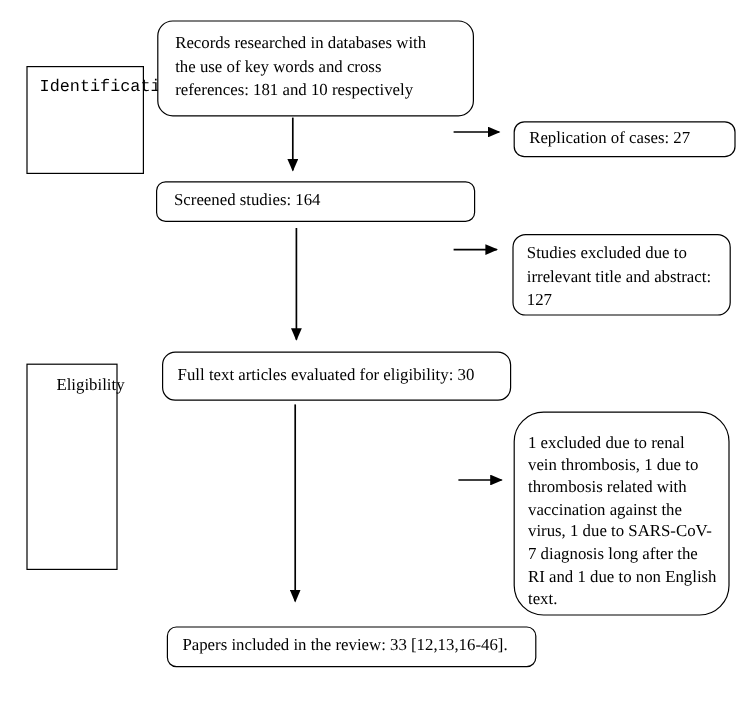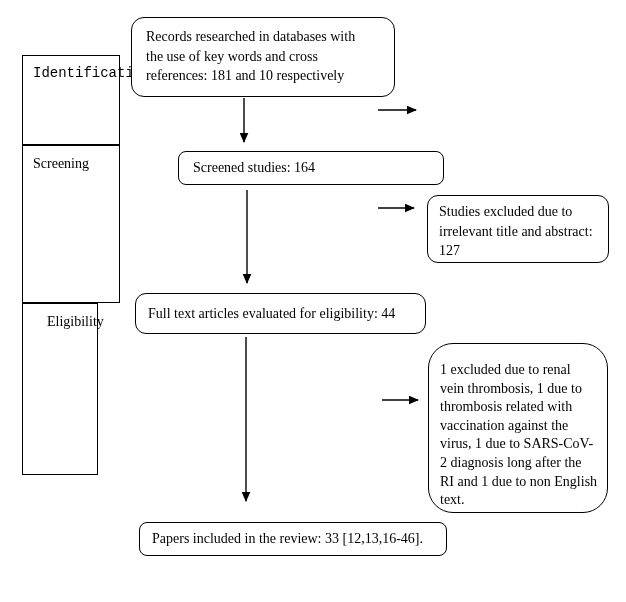--- a/index.html
+++ b/index.html
@@ -35,21 +35,20 @@
   .flow-records {
     left: 131px; top: 17px; width: 264px; height: 80px;
     border-radius: 13px;
     padding: 9px 32px 0 14px;
   }
   .flow-screened {
     left: 130px; top: 151px; width: 266px; height: 34px;
     border-radius: 8px;
     display: flex; align-items: center;
     padding: 0 0 0 14px;
-    margin-left: 48px;
   }
   .flow-fulltext {
     left: 135px; top: 293px; width: 291px; height: 41px;
     border-radius: 11px;
     display: flex; align-items: center;
     padding: 0 0 0 12px;
   }
   .flow-included {
     left: 139px; top: 522px; width: 308px; height: 34px;
     border-radius: 8px;
@@ -83,45 +82,45 @@
   }
 </style>
 </head>
 <body>
 
 <div class="canvas">
 
   <div class="box stage stage-identification">
     <span>Identification</span>
   </div>
-  <div class="box stage stage-screening">
-    <span>Screening</span>
-  </div>
   <div class="box stage stage-eligibility">
     <span>Eligibility</span>
   </div>
 
   <div class="box flow-records">
     <span>Records researched in databases with the use of key words and cross references: 181 and 10 respectively</span>
   </div>
   <div class="box flow-screened">
     <span>Screened studies: 164</span>
   </div>
   <div class="box flow-fulltext">
-    <span>Full text articles evaluated for eligibility: 44</span>
+    <span>Full text articles evaluated for eligibility: 30</span>
   </div>
   <div class="box flow-included">
     <span>Papers included in the review: 33 [12,13,16-46].</span>
   </div>
 
+  <div class="box excl-replication">
+    <span>Replication of cases: 27</span>
+  </div>
   <div class="box excl-title-abstract">
     <span>Studies excluded due to irrelevant title and abstract: 127</span>
   </div>
   <div class="box excl-reasons">
-    <span>1 excluded due to renal vein thrombosis, 1 due to thrombosis related with vaccination against the virus, 1 due to SARS-CoV-2 diagnosis long after the RI and 1 due to non English text.</span>
+    <span>1 excluded due to renal vein thrombosis, 1 due to thrombosis related with vaccination against the virus, 1 due to SARS-CoV-7 diagnosis long after the RI and 1 due to non English text.</span>
   </div>
 
   <svg class="arrow-layer" viewBox="0 0 626 602" xmlns="http://www.w3.org/2000/svg">
     <defs>
       <marker id="ah" markerWidth="11" markerHeight="9" refX="9.5" refY="4.5" orient="auto" markerUnits="userSpaceOnUse">
         <path d="M0,0 L10.5,4.5 L0,9 Z" fill="#000000"></path>
       </marker>
     </defs>
     <line x1="244" y1="98" x2="244" y2="142" stroke="#000000" stroke-width="1.4" marker-end="url(#ah)"></line>
     <line x1="378" y1="110" x2="416" y2="110" stroke="#000000" stroke-width="1.4" marker-end="url(#ah)"></line>

